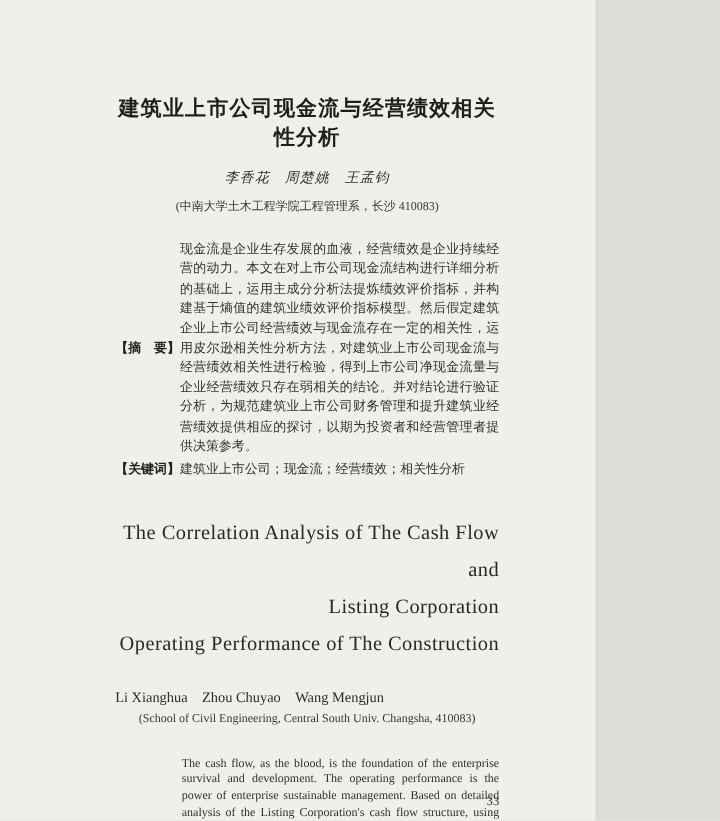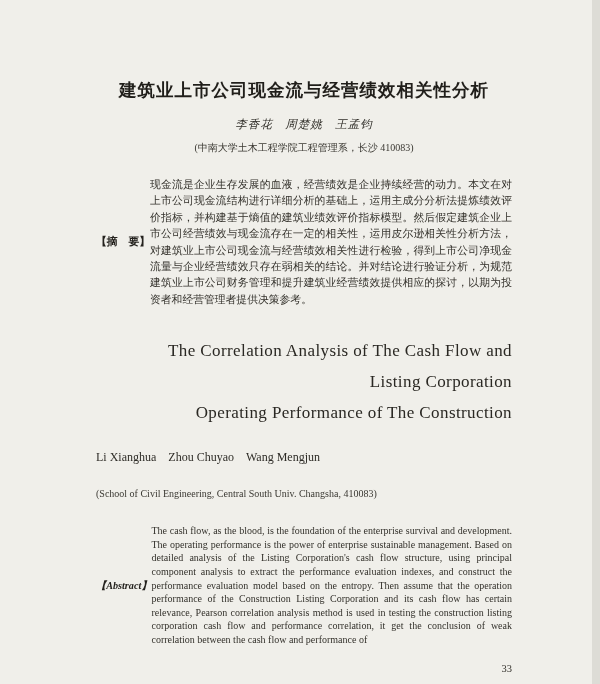--- a/index.html
+++ b/index.html
@@ -3,21 +3,21 @@
 <meta charset="utf-8">
 <style>
   * { box-sizing: border-box; margin: 0; padding: 0; }
   html, body { width: 600px; }
   body {
     background: #dddcd6;
     font-family: "Liberation Serif", "DejaVu Serif", serif;
   }
   .page {
     position: relative;
-    width: 592px;
+    width: 496px;
     height: 684px;
     background: #f0efea;
     color: #34322c;
     overflow: hidden;
   }
   .content { padding: 78px 80px 0 96px; }
 
   .cn-title {
     font-family: "Liberation Sans", "DejaVu Sans", sans-serif;
     font-weight: 700;
@@ -67,22 +67,22 @@
     letter-spacing: 0.4px;
     color: #2a2823;
   }
   .en-authors {
     margin-top: 21px;
     text-align: left;
     font-size: 12px;
     color: #2e2c27;
   }
   .en-affiliation {
-    margin-top: 22px;
-    text-align: left;
+    margin-top: 4px;
+    text-align: center;
     font-size: 10px;
     color: #3a3832;
   }
   .en-abstract {
     margin-top: 25px;
     font-size: 10px;
     line-height: 13.6px;
   }
   .en-abstract .label { font-size: 10.2px; font-style: italic; }
 
@@ -104,20 +104,24 @@
 
     <div class="cn-authors">李香花　周楚姚　王孟钧</div>
 
     <div class="cn-affiliation">(中南大学土木工程学院工程管理系，长沙 410083)</div>
 
     <div class="hang cn-abstract">
       <span class="label">【摘　要】</span>
       <span class="text">现金流是企业生存发展的血液，经营绩效是企业持续经营的动力。本文在对上市公司现金流结构进行详细分析的基础上，运用主成分分析法提炼绩效评价指标，并构建基于熵值的建筑业绩效评价指标模型。然后假定建筑企业上市公司经营绩效与现金流存在一定的相关性，运用皮尔逊相关性分析方法，对建筑业上市公司现金流与经营绩效相关性进行检验，得到上市公司净现金流量与企业经营绩效只存在弱相关的结论。并对结论进行验证分析，为规范建筑业上市公司财务管理和提升建筑业经营绩效提供相应的探讨，以期为投资者和经营管理者提供决策参考。</span>
     </div>
 
+    <div class="hang cn-keywords">
+      <span class="label">【关键词】</span>
+      <span class="text">建筑业上市公司；现金流；经营绩效；相关性分析</span>
+    </div>
 
     <div class="en-title">
       <div>The Correlation Analysis of The Cash Flow and</div>
       <div>Listing Corporation</div>
       <div>Operating Performance of The Construction</div>
     </div>
 
     <div class="en-authors">Li Xianghua　Zhou Chuyao　Wang Mengjun</div>
 
     <div class="en-affiliation">(School of Civil Engineering, Central South Univ. Changsha, 410083)</div>

